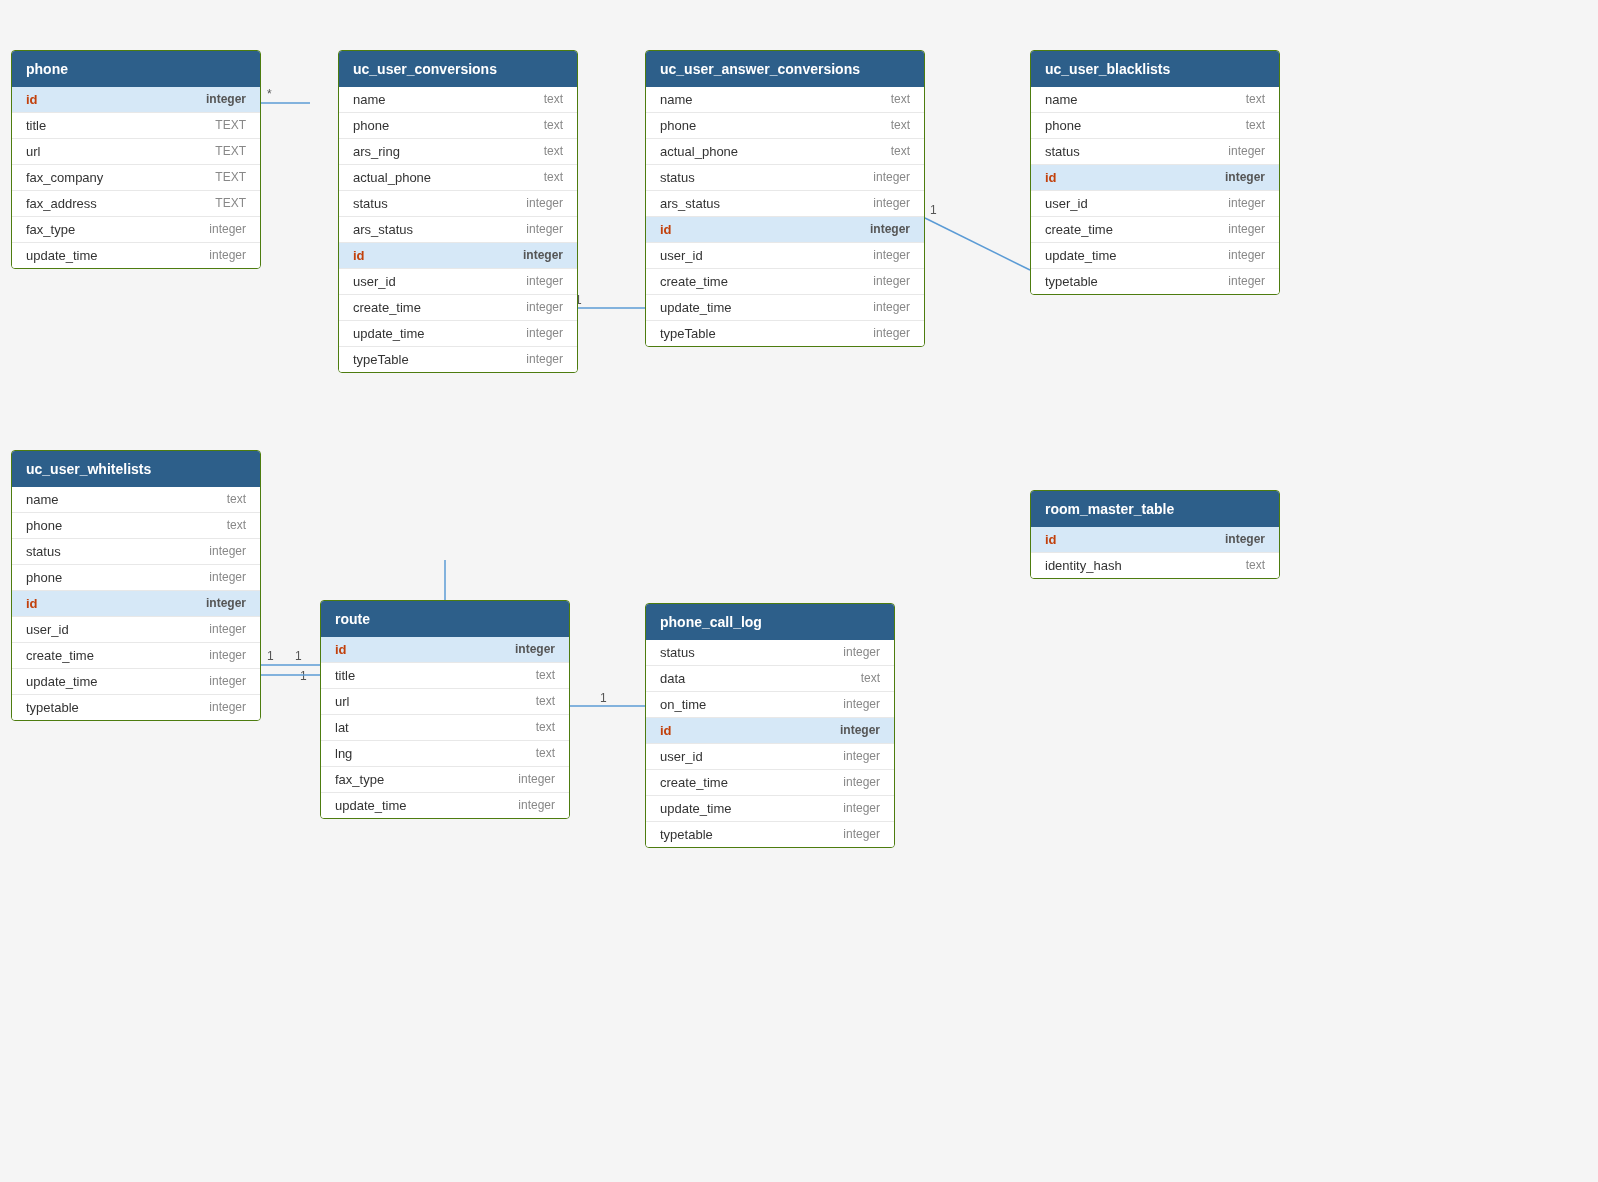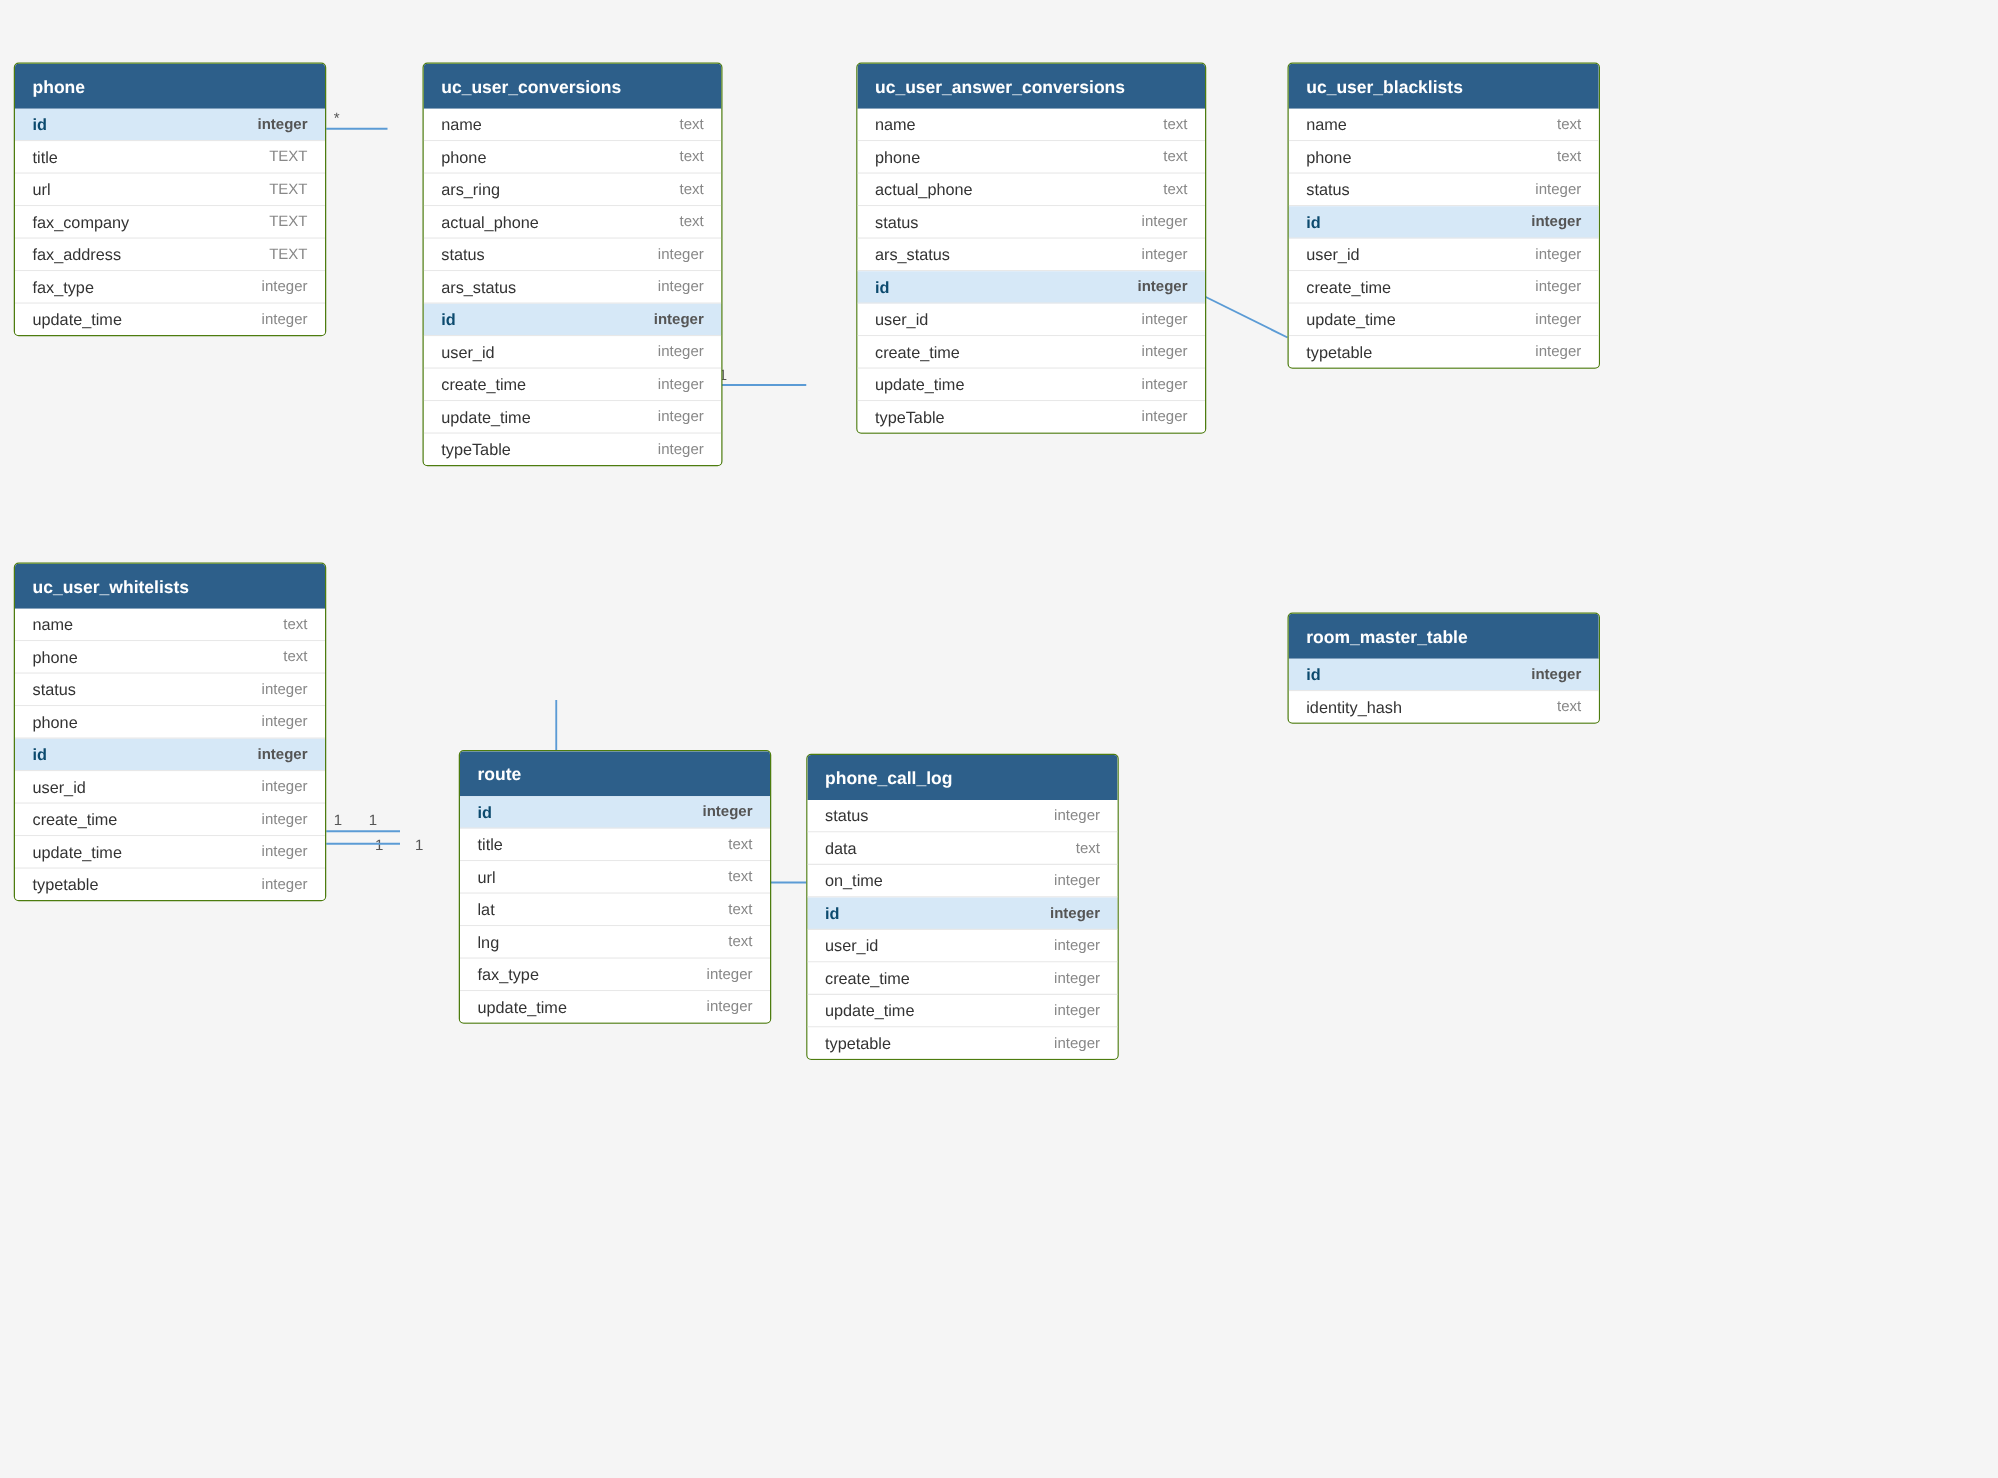--- a/index.html
+++ b/index.html
@@ -43,21 +43,21 @@
     .db-table-row:last-child { border-bottom: none; }
     .db-table-row.pk {
       background: #d6e8f7;
     }
     .db-table-row .col-name {
       color: #333;
       font-weight: normal;
     }
     .db-table-row.pk .col-name {
       font-weight: bold;
-      color: #0c4a6e;
+      color: #c2410c;
     }
     .db-table-row .col-type {
       color: #888;
       font-size: 12px;
     }
     .db-table-row.pk .col-type {
       font-weight: bold;
       color: #555;
     }
     
@@ -184,21 +184,21 @@
           <div class="db-table-row">
             <span class="col-name">update_time</span>
             <span class="col-type">integer</span>
           </div>
           <div class="db-table-row">
             <span class="col-name">typeTable</span>
             <span class="col-type">integer</span>
           </div>
         </div>
       </div>
-      <div class="db-table" style="left: 645px; top: 50px; width: 280px; margin-left: 40px;">
+      <div class="db-table" style="left: 645px; top: 50px; width: 280px;">
         <div class="db-table-header">uc_user_answer_conversions</div>
         <div class="db-table-body">
           <div class="db-table-row">
             <span class="col-name">name</span>
             <span class="col-type">text</span>
           </div>
           <div class="db-table-row">
             <span class="col-name">phone</span>
             <span class="col-type">text</span>
           </div>
@@ -307,21 +307,21 @@
           <div class="db-table-row">
             <span class="col-name">update_time</span>
             <span class="col-type">integer</span>
           </div>
           <div class="db-table-row">
             <span class="col-name">typetable</span>
             <span class="col-type">integer</span>
           </div>
         </div>
       </div>
-      <div class="db-table" style="left: 320px; top: 600px; width: 250px; margin-left: 47px;">
+      <div class="db-table" style="left: 320px; top: 600px; width: 250px;">
         <div class="db-table-header">route</div>
         <div class="db-table-body">
           <div class="db-table-row pk">
             <span class="col-name">id</span>
             <span class="col-type">integer</span>
           </div>
           <div class="db-table-row">
             <span class="col-name">title</span>
             <span class="col-type">text</span>
           </div>

